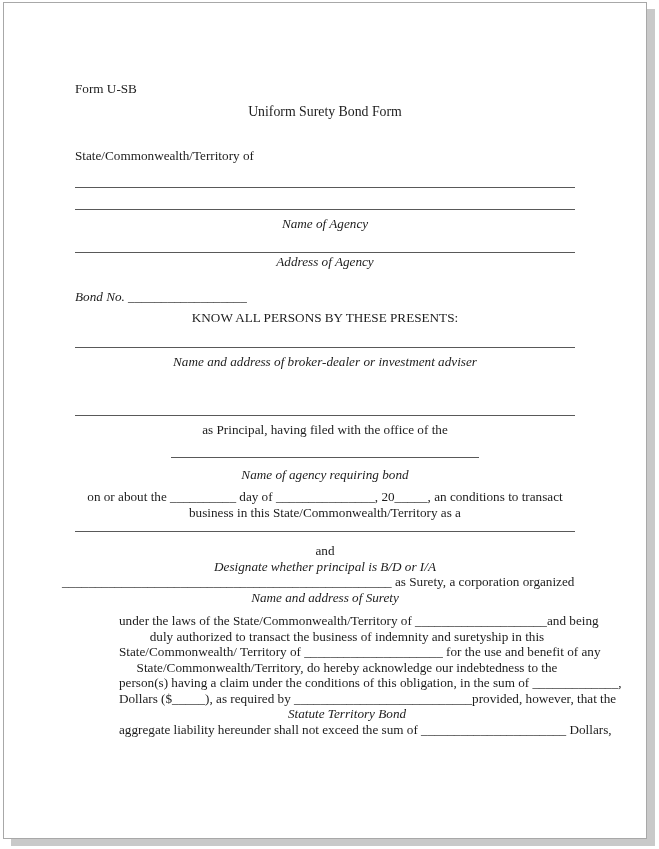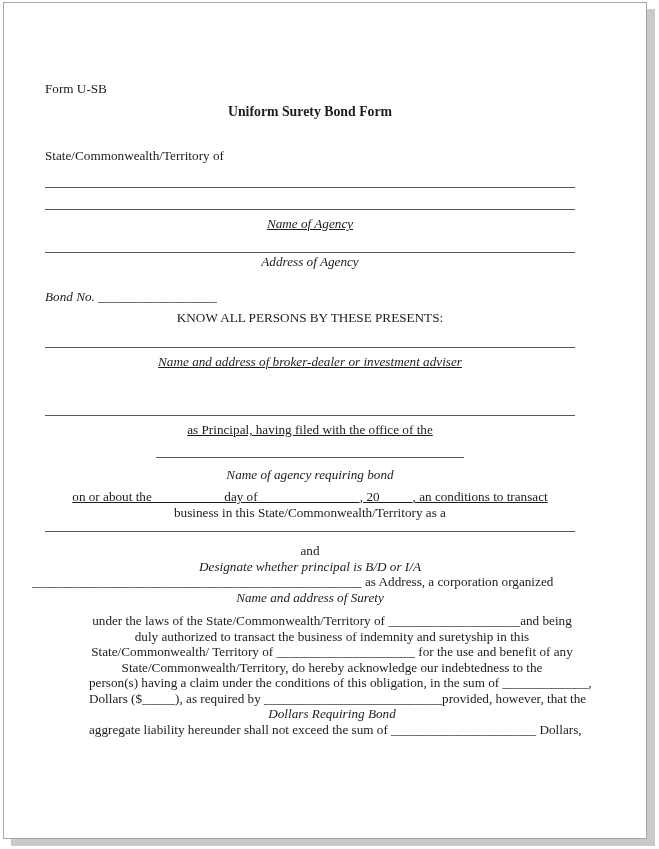--- a/index.html
+++ b/index.html
@@ -19,47 +19,47 @@
   .page {
     position: absolute;
     left: 3px;
     top: 2px;
     width: 644px;
     height: 837px;
     background: #ffffff;
     border: 1px solid #a8a8a8;
     box-shadow: 8px 7px 0 0 #c9c9c9;
     box-sizing: border-box;
-    padding: 78px 71px 0 41px;
+    padding: 78px 71px 0 71px;
     font-size: 13.2px;
     line-height: 16px;
   }
   .l { text-align: left; }
   .c { text-align: center; white-space: nowrap; }
   .i { font-style: italic; }
-  .b { font-weight: bold; }
+  .b { font-weight: normal; }
   .t { line-height: 15.5px; }
   .title { font-size: 13.8px; }
   .rule {
     height: 0;
     border-bottom: 1.5px solid #595959;
   }
   .rule.short {
     width: 308px;
     margin-left: auto;
     margin-right: auto;
   }
   .surety-line {
     margin-left: -13px;
     white-space: nowrap;
   }
   .mt1  { margin-top: 1px; }
   .mt2  { margin-top: 11px; }
   .mt5  { margin-top: 5px; }
-  .mt6  { margin-top: 6px; text-decoration: underline; }
+  .mt6  { margin-top: 6px; }
   .mt7  { margin-top: 7px; }
   .mt8  { margin-top: 8px; margin-left: 44px; }
   .mt9  { margin-top: 9px; }
   .mt11 { margin-top: 11px; }
   .mt19 { margin-top: 19px; }
   .mt20 { margin-top: 20px; }
   .mt21 { margin-top: 21px; }
   .mt22 { margin-top: 28px; }
   .mt23 { margin-top: 23px; }
   .mt29 { margin-top: 29px; }
@@ -103,28 +103,28 @@
 
     <div class="c i mt9">Name of agency requiring bond</div>
 
     <div class="c t mt6">on or about the __________ day of _______________, 20_____, an conditions to transact</div>
     <div class="c t">business in this State/Commonwealth/Territory as a</div>
 
     <div class="rule mt11"></div>
 
     <div class="c t mt2">and</div>
     <div class="c t i">Designate whether principal is B/D or I/A</div>
-    <div class="l t surety-line">__________________________________________________ as Address, a corporation organized</div>
+    <div class="l t surety-line">__________________________________________________ as Surety, a corporation organized</div>
     <div class="c t i">Name and address of Surety</div>
 
     <div class="mt8">
       <div class="c t">under the laws of the State/Commonwealth/Territory of ____________________and being</div>
       <div class="c t">duly authorized to transact the business of indemnity and suretyship in this</div>
       <div class="c t">State/Commonwealth/ Territory of _____________________ for the use and benefit of any</div>
       <div class="c t">State/Commonwealth/Territory, do hereby acknowledge our indebtedness to the</div>
       <div class="c t">person(s) having a claim under the conditions of this obligation, in the sum of _____________,</div>
       <div class="c t">Dollars ($_____), as required by ___________________________provided, however, that the</div>
-      <div class="c t i">Dollars Requiring Bond</div>
+      <div class="c t i">Statute Territory Bond</div>
       <div class="c t">aggregate liability hereunder shall not exceed the sum of ______________________ Dollars,</div>
     </div>
 
   </div>
 </div>
 
 </body></html>

